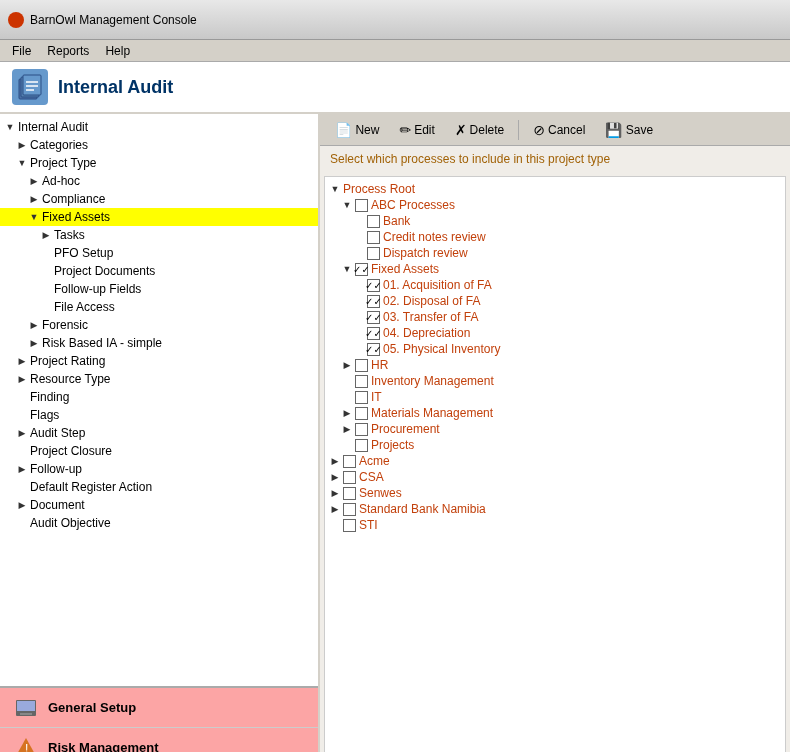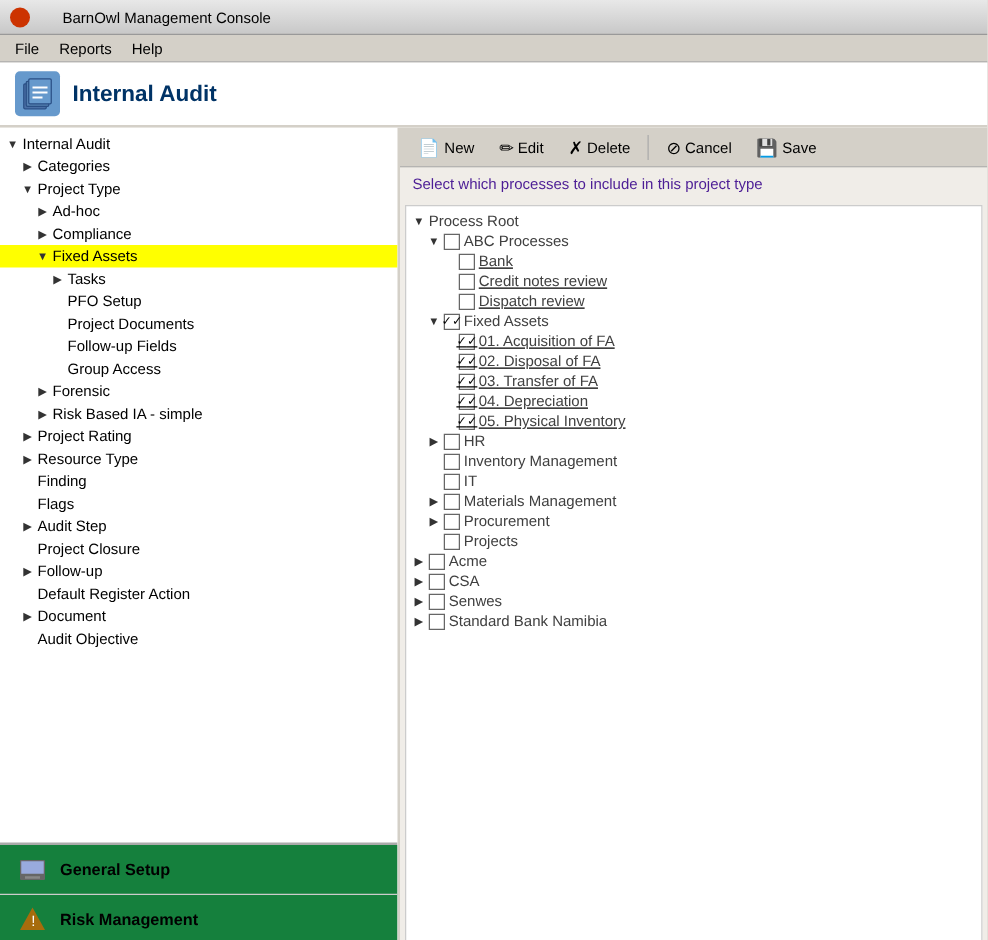--- a/index.html
+++ b/index.html
@@ -1,19 +1,19 @@
 <!DOCTYPE html>
 <html><head>
   <meta charset="utf-8">
   <style>
     * { box-sizing: border-box; margin: 0; padding: 0; }
     body { font-family: 'Segoe UI', Tahoma, Geneva, Verdana, sans-serif; font-size: 12px; background: #d4d0c8; width: 790px; height: 752px; overflow: hidden; }
 
     
-    #titlebar { background: linear-gradient(to bottom, #e8e8e8, #c8c8c8); height: 28px; display: flex; align-items: center; padding: 0 8px; border-bottom: 1px solid #999; gap: 20px; }
+    #titlebar { background: linear-gradient(to bottom, #e8e8e8, #c8c8c8); height: 40px; display: flex; align-items: center; padding: 0 8px; border-bottom: 1px solid #999; }
     #titlebar .app-icon { width: 16px; height: 16px; background: #cc3300; border-radius: 50%; margin-right: 6px; display: inline-block; }
     #titlebar .title-text { font-size: 12px; color: #000; }
 
     
     #menubar { background: #d4d0c8; height: 22px; display: flex; align-items: center; padding: 0 4px; border-bottom: 1px solid #aaa; }
     .menu-item { padding: 2px 8px; cursor: pointer; font-size: 12px; }
 
     
     #main-container { display: flex; flex-direction: column; height: calc(752px - 50px); }
 
@@ -37,50 +37,50 @@
     .tree-indent-1 { padding-left: 16px; }
     .tree-indent-2 { padding-left: 28px; }
     .tree-indent-3 { padding-left: 40px; }
 
     .expand-btn { width: 12px; height: 12px; display: inline-flex; align-items: center; justify-content: center; font-size: 9px; color: #333; margin-right: 2px; cursor: pointer; flex-shrink: 0; }
     .expand-placeholder { width: 14px; display: inline-block; flex-shrink: 0; }
     .tree-label { font-size: 12px; color: #000; }
 
     
     #bottom-nav { height: 130px; border-top: 2px solid #aaa; }
-    .nav-item { height: 40px; display: flex; align-items: center; padding: 0 12px; cursor: pointer; border-bottom: 1px solid #ccc; background: #15803d; }
+    .nav-item { height: 40px; display: flex; align-items: center; padding: 0 12px; cursor: pointer; border-bottom: 1px solid #ccc; background: #fca5a5; }
     .nav-item .nav-icon { width: 28px; height: 28px; margin-right: 8px; display: flex; align-items: center; justify-content: center; }
     .nav-item .nav-label { font-size: 13px; font-weight: bold; color: #000; }
 
     
     #right-panel { flex: 1; background: #f0ede8; display: flex; flex-direction: column; overflow: hidden; }
 
     
     #toolbar { background: #d4d0c8; height: 32px; display: flex; align-items: center; padding: 0 6px; border-bottom: 1px solid #aaa; gap: 2px; }
     .toolbar-btn { display: flex; align-items: center; padding: 3px 8px; background: #d4d0c8; border: 1px solid transparent; cursor: pointer; font-size: 12px; gap: 3px; }
     .toolbar-btn .btn-icon { font-size: 14px; }
     .toolbar-separator { width: 1px; height: 20px; background: #aaa; margin: 0 3px; }
 
     
-    #instruction { padding: 6px 10px; font-size: 12px; color: #4c1d95; background: #f0ede8; }
+    #instruction { padding: 6px 10px; font-size: 12px; color: #a16207; background: #f0ede8; }
 
     
     #right-tree { flex: 1; overflow-y: auto; overflow-x: hidden; background: white; border: 1px solid #ccc; margin: 4px; padding: 4px 0; }
 
     .rtree-item { display: flex; align-items: center; padding: 1px 0; cursor: pointer; white-space: nowrap; }
 
     .rtree-indent-0 { padding-left: 4px; }
     .rtree-indent-1 { padding-left: 16px; }
-    .rtree-indent-2 { padding-left: 28px; text-decoration: underline; }
+    .rtree-indent-2 { padding-left: 28px; }
 
     .checkbox { width: 13px; height: 13px; border: 1px solid #666; background: white; display: inline-flex; align-items: center; justify-content: center; margin-right: 3px; flex-shrink: 0; font-size: 10px; }
     .checkbox.checked { background: white; color: #000; }
     .checkbox.checked::after { content: '✓'; font-size: 10px; color: #000; }
 
-    .rtree-label { font-size: 12px; color: #404040; }
+    .rtree-label { font-size: 12px; color: #c2410c; }
 
     
     ::-webkit-scrollbar { width: 14px; }
     ::-webkit-scrollbar-track { background: #f0ede8; }
     ::-webkit-scrollbar-thumb { background: #c0b8b0; border: 1px solid #aaa; }
     ::-webkit-scrollbar-button { background: #d4d0c8; height: 14px; border: 1px solid #aaa; }
   </style>
 </head>
 <body>
 
@@ -149,21 +149,21 @@
           <div class="tree-item tree-indent-3">
             <span class="expand-placeholder"></span>
             <span class="tree-label">Project Documents</span>
           </div>
           <div class="tree-item tree-indent-3">
             <span class="expand-placeholder"></span>
             <span class="tree-label">Follow-up Fields</span>
           </div>
           <div class="tree-item tree-indent-3">
             <span class="expand-placeholder"></span>
-            <span class="tree-label">Group Access</span>
+            <span class="tree-label">File Access</span>
           </div>
           <div class="tree-item tree-indent-2">
             <span class="expand-btn">▶</span>
             <span class="tree-label">Forensic</span>
           </div>
           <div class="tree-item tree-indent-2">
             <span class="expand-btn">▶</span>
             <span class="tree-label">Risk Based IA - simple</span>
           </div>
           <div class="tree-item tree-indent-1">
@@ -357,17 +357,22 @@
           <div class="rtree-item rtree-indent-0">
             <span class="expand-btn">▶</span>
             <span class="checkbox"></span>
             <span class="rtree-label">Senwes</span>
           </div>
           <div class="rtree-item rtree-indent-0">
             <span class="expand-btn">▶</span>
             <span class="checkbox"></span>
             <span class="rtree-label">Standard Bank Namibia</span>
           </div>
+          <div class="rtree-item rtree-indent-0">
+            <span class="expand-placeholder"></span>
+            <span class="checkbox"></span>
+            <span class="rtree-label">STI</span>
+          </div>
         </div>
     </div>
 
   </div>
 </div>
 
 </body></html>

